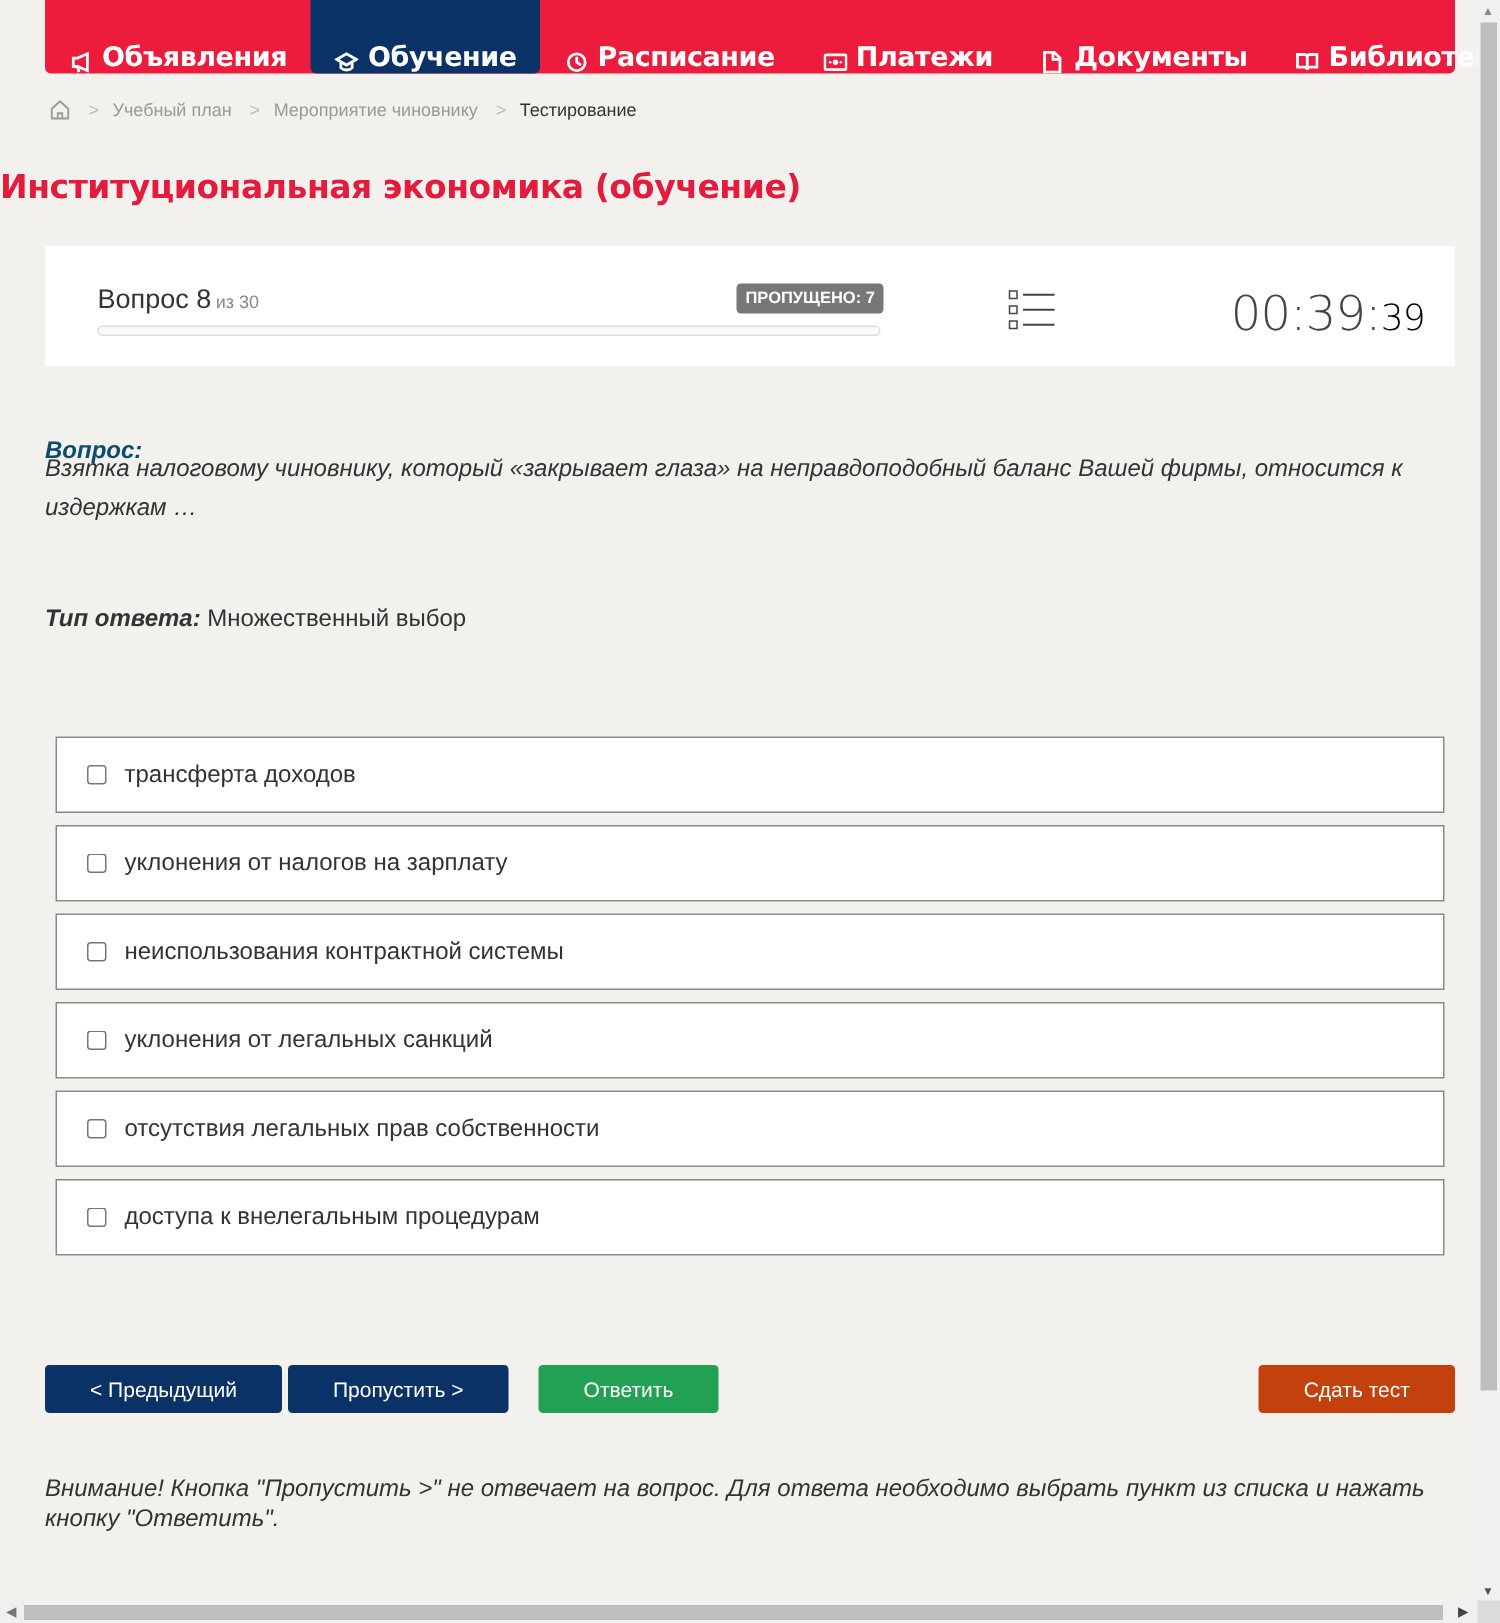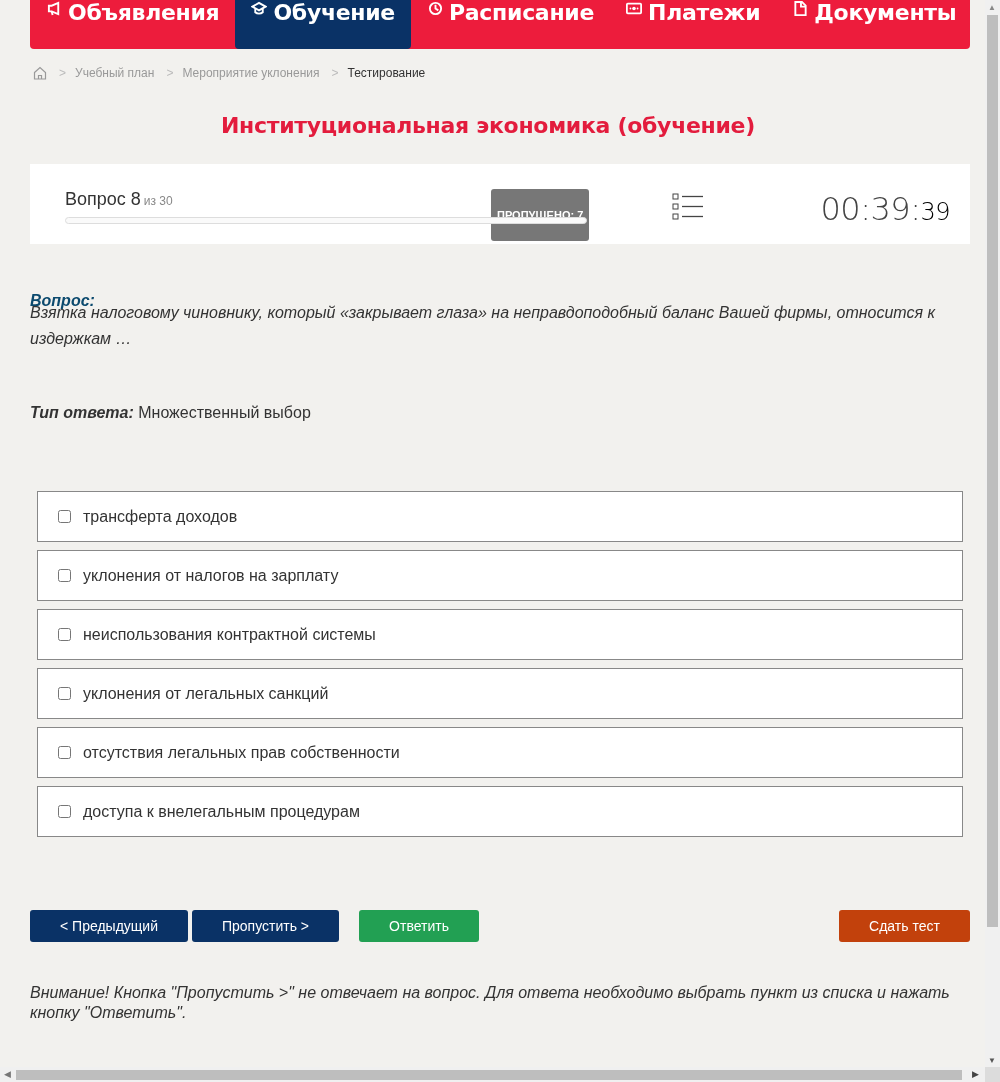--- a/index.html
+++ b/index.html
@@ -5,47 +5,47 @@
   html, body { margin: 0; padding: 0; }
   body {
     width: 1000px; height: 1082px; overflow: hidden; position: relative;
     background: #f2f1ee; font-family: "Liberation Sans", sans-serif; color: #333;
   }
   .topnav {
     position: absolute; left: 30px; top: 0; width: 940px; height: 49px;
     background: #ed1c3c; border-radius: 0 0 4px 4px; display: flex; align-items: stretch;
   }
   .nav-item {
-    display: flex; align-items: flex-start; padding: 0 16px; color: #fff;
-    font-family: "DejaVu Sans", sans-serif; font-size: 22px; font-weight: bold; cursor: pointer;
+    display: flex; align-items: flex-end; padding: 0 16px; color: #fff;
+    font-family: "DejaVu Sans", sans-serif; font-size: 18px; font-weight: bold; cursor: pointer;
     white-space: nowrap; letter-spacing: -0.3px;
   }
   .nav-item .ico { margin-right: 6px; display: inline-flex; width: 16px; height: 16px; align-items: center; justify-content: center; }
   .nav-item.active { background: #0a3266; border-radius: 0 0 4px 4px; }
 
   .breadcrumb {
     position: absolute; left: 33px; top: 63px; height: 20px; display: flex; align-items: center;
     font-size: 12px; color: #999;
   }
   .breadcrumb .sep { color: #bbb; margin: 0 9px 0 12px; font-size: 12px; }
   .breadcrumb .current { color: #333; }
 
   .course-title {
-    position: absolute; left: 0; width: 976px; top: 113px; text-align: center;
+    position: absolute; left: 0; width: 976px; top: 113px; text-align: left;
     color: #e31c3d; font-family: "DejaVu Sans", sans-serif; font-size: 22px; font-weight: bold;
     letter-spacing: -0.3px;
   }
 
   .qpanel {
     position: absolute; left: 30px; top: 164px; width: 940px; height: 80px; background: #fff;
   }
   .qnum { position: absolute; left: 35px; top: 25px; font-size: 18px; color: #333; }
   .qnum .of { font-size: 12px; color: #888; margin-left: 3px; }
   .skipped-badge {
-    position: absolute; left: 461px; top: 25px; height: 20px; padding: 16px 6px; background: #777;
+    position: absolute; left: 461px; top: 25px; height: 20px; padding: 0 6px; background: #777;
     color: #fff; font-size: 11px; font-weight: bold; line-height: 20px; border-radius: 3px;
   }
   .progress {
     position: absolute; left: 35px; top: 53px; width: 520px; height: 5px; border: 1px solid #ddd;
     border-radius: 4px; background: #fafafa;
   }
   .list-icon { position: absolute; left: 642px; top: 29px; width: 32px; height: 28px; cursor: pointer; }
   .timer {
     position: absolute; right: 20px; top: 26px; font-family: "DejaVu Sans", sans-serif;
     font-size: 32px; color: #444; font-weight: 300; letter-spacing: -0.5px;
@@ -154,21 +154,21 @@
 <div class="breadcrumb">
   <span style="display:inline-flex;">
     <svg width="14" height="14" viewBox="0 0 14 14">
         <path d="M1.5 6.5L7 1.5l5.5 5V13h-11z" fill="none" stroke="#999" stroke-width="1.2"></path>
         <path d="M5.5 13V9.5h3V13" fill="none" stroke="#999" stroke-width="1.2"></path>
       </svg>
   </span>
   <span class="sep">&gt;</span>
   <span>Учебный план</span>
   <span class="sep">&gt;</span>
-  <span>Мероприятие уклонения</span>
+  <span>Мероприятие чиновнику</span>
   <span class="sep">&gt;</span>
   <span class="current">Тестирование</span>
 </div>
 
 <div class="course-title">Институциональная экономика (обучение)</div>
 
 <div class="qpanel">
   <div class="qnum">
     <span>Вопрос 8</span><span class="of">из 30</span>
   </div>

